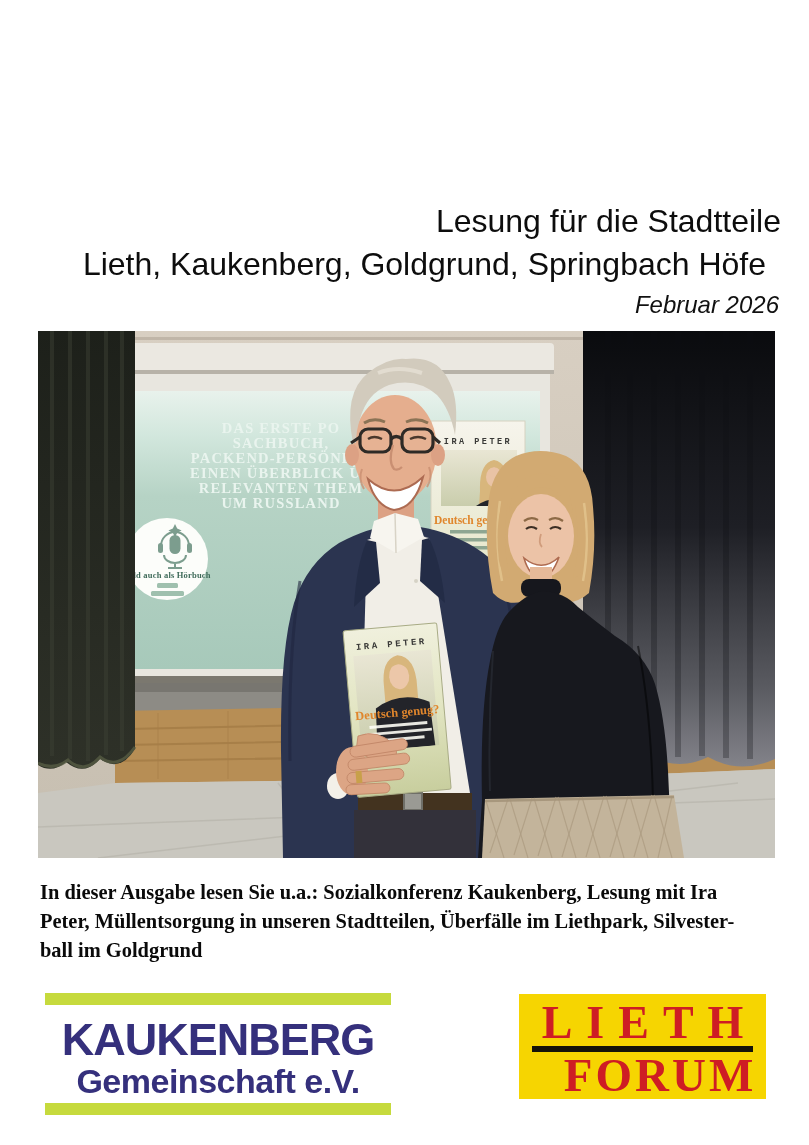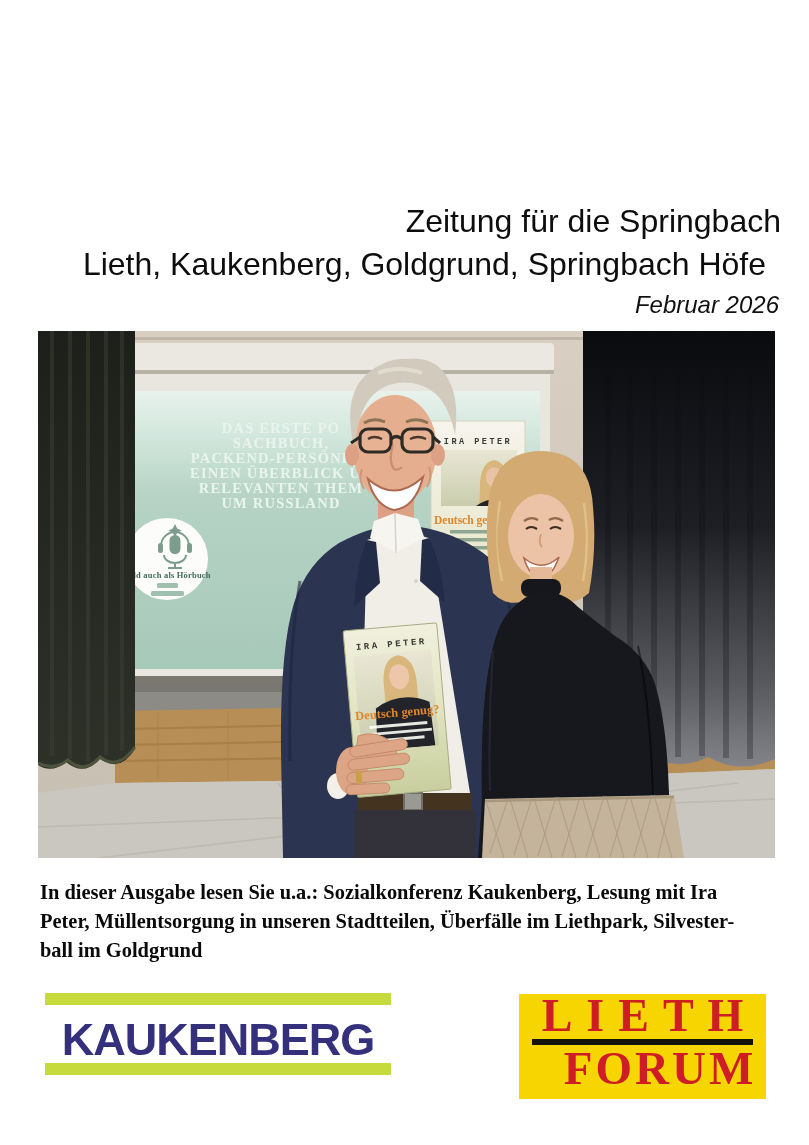--- a/index.html
+++ b/index.html
@@ -27,32 +27,32 @@
           font-weight:700;font-size:21.5px;line-height:29px;color:#0a0a0a;
           transform:scaleX(0.95);transform-origin:left top;white-space:nowrap;}
 
   
   .kauk{position:absolute;left:45px;top:993px;width:346px;text-align:center;}
   .kbar{height:12px;background:#c6da3d;}
   .ktitle{font-size:45px;font-weight:700;color:#35307c;letter-spacing:-1px;line-height:1.02;margin-top:12px;white-space:nowrap;}
   .ksub{font-size:34px;font-weight:700;color:#35307c;letter-spacing:-0.5px;line-height:1.0;margin:1px 0 5px;white-space:nowrap;}
 
   .lieth{position:absolute;left:519px;top:994px;width:247px;height:105px;background:#f6d501;
-         text-align:center;box-sizing:border-box;
+         text-align:center;box-sizing:border-box;padding-top:7px;
          font-family:"Liberation Serif",serif;font-weight:700;color:#ce1d24;}
   .ltitle{font-size:46px;line-height:0.95;letter-spacing:14px;padding-left:14px;white-space:nowrap;}
   .lbar{height:6px;background:#141309;margin:1px 13px 0;}
   .lsub{font-size:47px;line-height:1.02;letter-spacing:3px;padding-left:3px;white-space:nowrap;margin-left:32px;}
 </style>
 </head>
 <body>
 
 <div class="page">
 
-  <div class="m-sub">Zeitung für die Springbach</div>
+  <div class="m-sub">Lesung für die Stadtteile</div>
   <div class="m-districts">Lieth, Kaukenberg, Goldgrund, Springbach Höfe</div>
   <div class="m-date">Februar 2026</div>
 
   <figure class="photo" style="margin:0">
     <svg viewBox="0 0 737 527" width="737" height="527">
       <defs>
         <linearGradient id="wallG" x1="0" y1="0" x2="0" y2="1">
           <stop offset="0" stop-color="#d8cfc2"></stop>
             <stop offset="1" stop-color="#c6beb0"></stop>
         </linearGradient>
@@ -275,20 +275,21 @@
 
   <div class="teaser">
     <div>In dieser Ausgabe lesen Sie u.a.:  Sozialkonferenz Kaukenberg, Lesung mit Ira</div>
     <div>Peter, Müllentsorgung in unseren Stadtteilen, Überfälle im Liethpark, Silvester-</div>
     <div>ball im Goldgrund</div>
   </div>
 
   <div class="kauk">
     <div class="kbar"></div>
     <div class="ktitle">KAUKENBERG</div>
+    <div class="ksub">Gemeinschaft e.V.</div>
     <div class="kbar"></div>
   </div>
 
   <div class="lieth">
     <div class="ltitle">LIETH</div>
     <div class="lbar"></div>
     <div class="lsub">FORUM</div>
   </div>
 
 </div>

